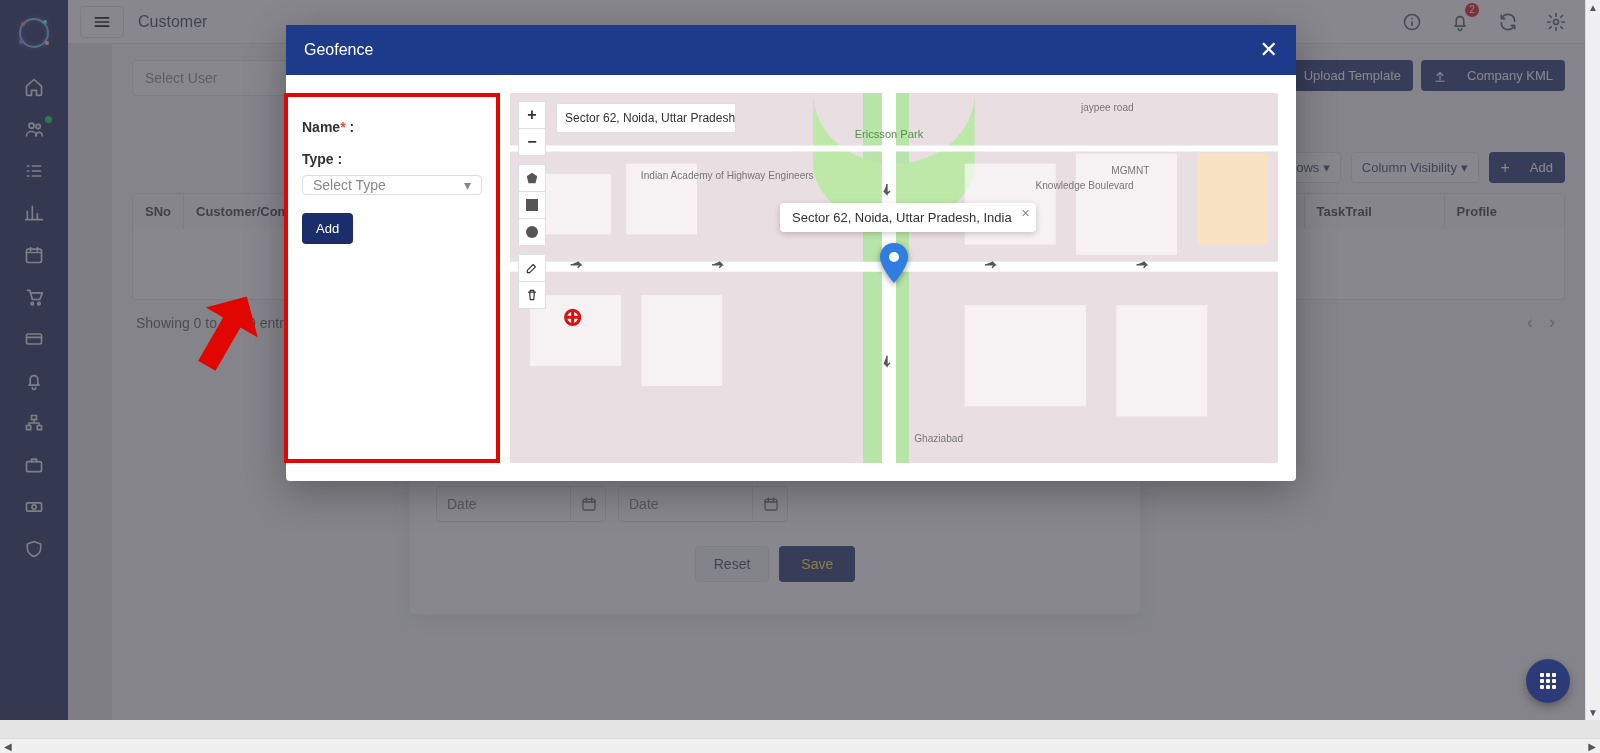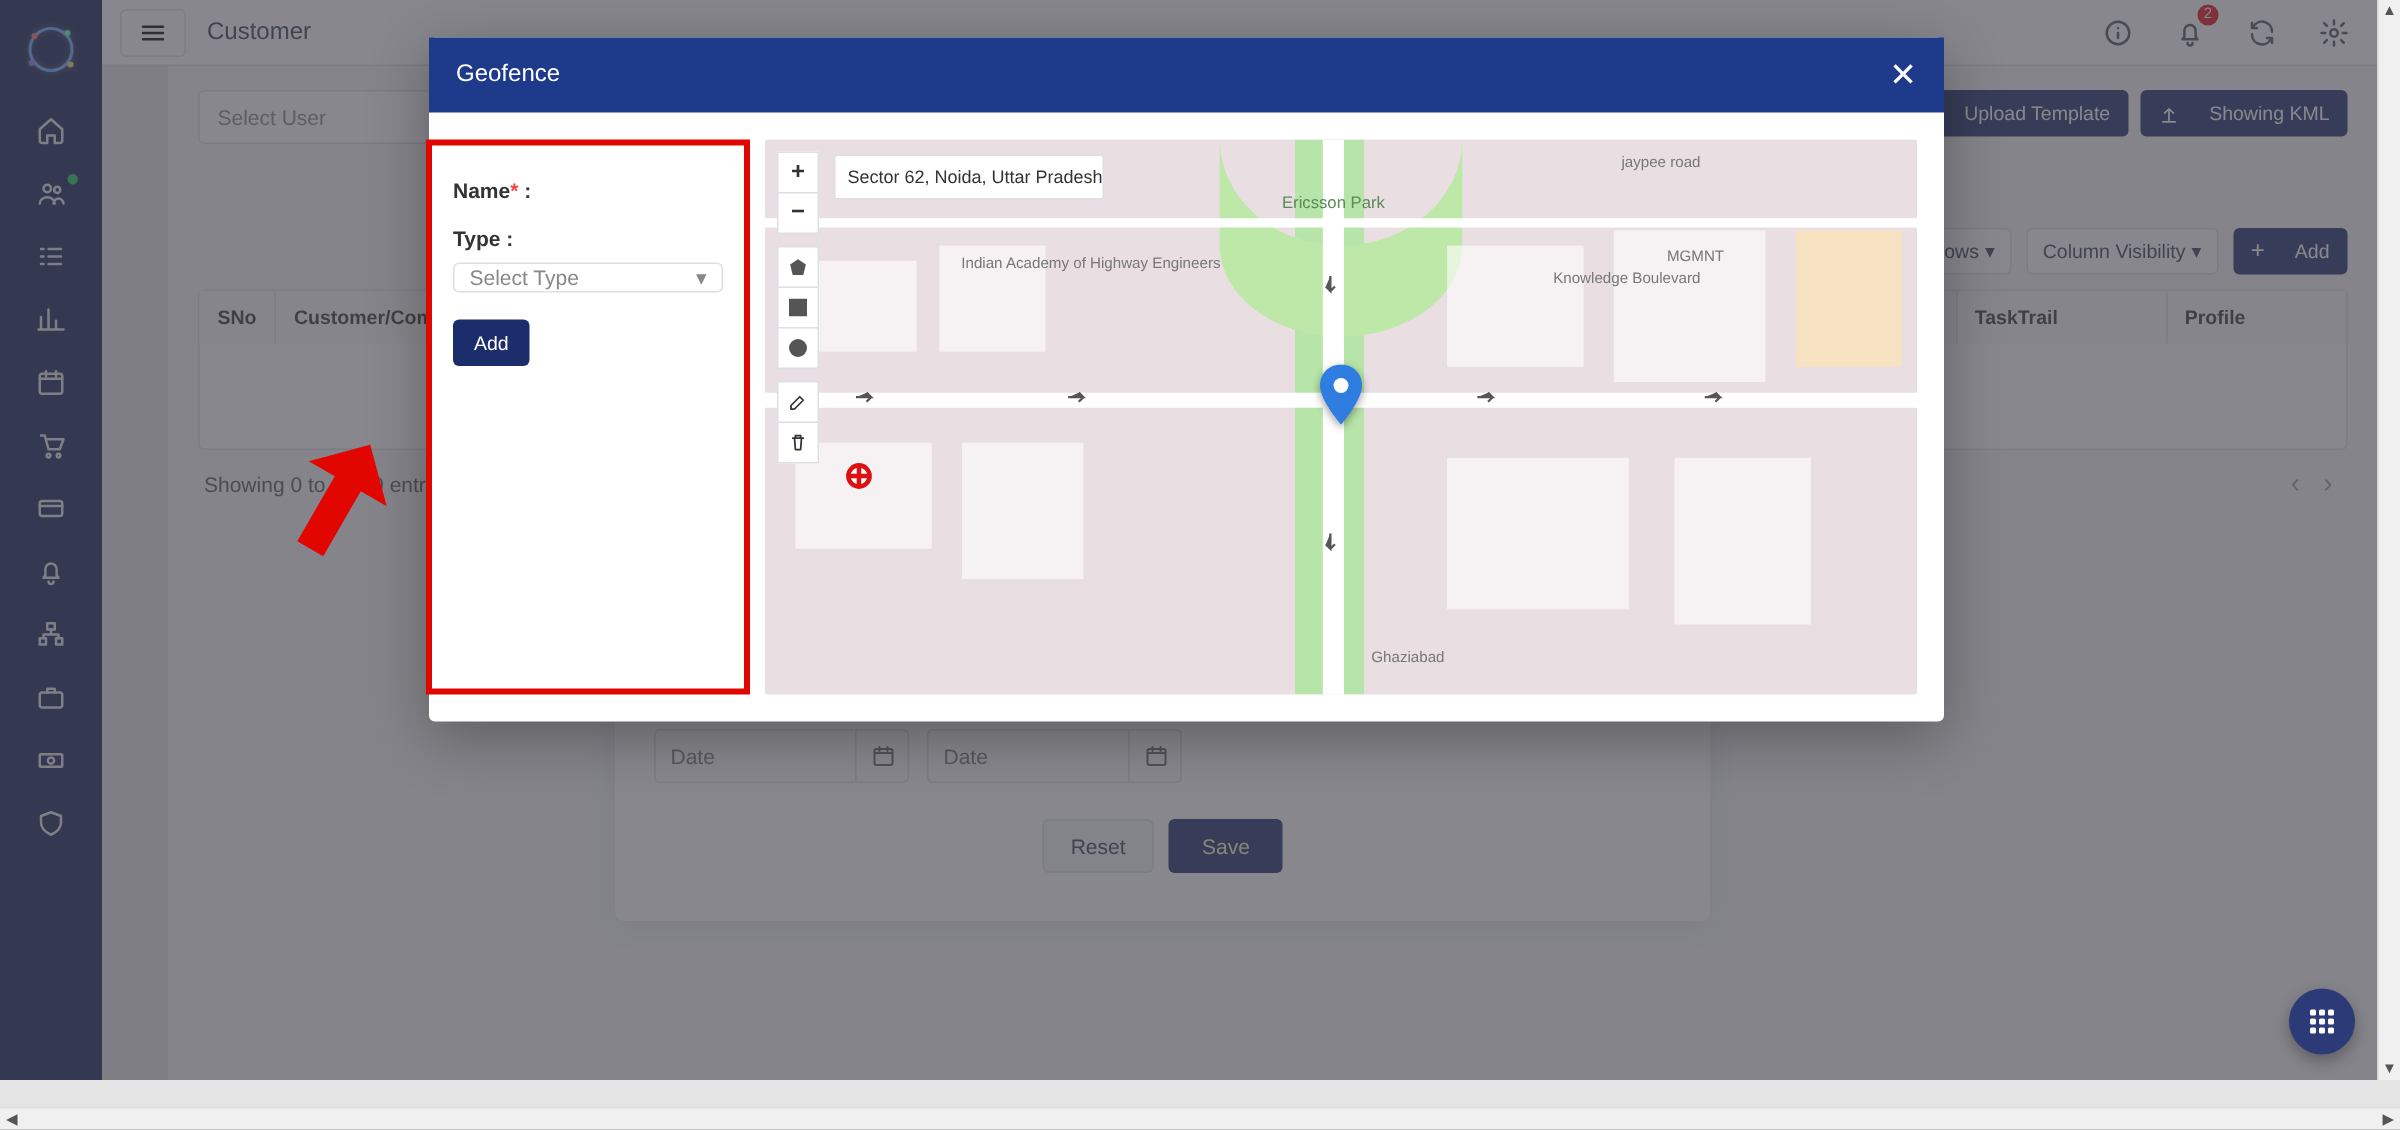--- a/index.html
+++ b/index.html
@@ -94,21 +94,21 @@
   .red-arrow{position:absolute;top:288px;left:180px;pointer-events:none;}
 
   
   .bg-card{position:absolute;top:460px;left:410px;width:730px;background:#fff;border-radius:6px;padding:26px 26px 32px;box-shadow:0 4px 20px rgba(0,0,0,0.08);}
   .date-row{display:flex;gap:12px;}
   .date-in{flex:0 0 170px;position:relative;}
   .date-in input{width:100%;height:36px;border:1px solid var(--line);border-radius:4px;padding:0 36px 0 10px;font-size:14px;color:#888;}
   .date-in .cal-ic{position:absolute;right:0;top:0;width:36px;height:36px;display:flex;align-items:center;justify-content:center;border-left:1px solid var(--line);color:#666;}
   .card-actions{display:flex;justify-content:center;gap:10px;margin-top:24px;}
   .btn-gray{background:#f3f4f6;border:1px solid var(--line);color:#374151;border-radius:4px;padding:9px 18px;font-size:14px;}
-  .btn-save{background:var(--btn);color:#fef9c3;border:none;border-radius:4px;padding:9px 22px;font-size:14px;}
+  .btn-save{background:var(--btn);color:#fde047;border:none;border-radius:4px;padding:9px 22px;font-size:14px;}
 
   .fab{position:absolute;right:30px;bottom:50px;width:44px;height:44px;border-radius:50%;background:#2d3a78;display:flex;align-items:center;justify-content:center;box-shadow:0 4px 10px rgba(0,0,0,0.3);}
   .fab-grid{width:16px;height:16px;display:grid;grid-template-columns:repeat(3,1fr);grid-template-rows:repeat(3,1fr);gap:2px;}
   .fab-grid span{background:#fff;border-radius:1px;}
 
   
   .ic{width:20px;height:20px;}
   .ic *{stroke:currentColor;stroke-width:2;fill:none;stroke-linecap:round;stroke-linejoin:round;}
 </style>
 </head>
@@ -246,21 +246,21 @@
         <button class="btn-navy">
             <svg class="ic" style="width:14px;height:14px" viewBox="0 0 24 24">
               <path d="M12 19V6M7 11l5-5 5 5M5 21h14" stroke="#fff"></path>
             </svg>
             <span>Upload Template</span>
           </button>
         <button class="btn-navy">
             <svg class="ic" style="width:14px;height:14px" viewBox="0 0 24 24">
               <path d="M12 19V6M7 11l5-5 5 5M5 21h14" stroke="#fff"></path>
             </svg>
-            <span>Showing KML</span>
+            <span>Company KML</span>
           </button>
       </div>
 
       <div class="row2">
         <button class="btn-outline">
             <span>No of Rows</span>
             <span>▾</span>
           </button>
         <button class="btn-outline">
             <span>Column Visibility</span>
@@ -413,20 +413,24 @@
             </div>
           <div class="map-tool">
               <svg class="ic" style="width:14px;height:14px" viewBox="0 0 24 24">
                 <path d="M6 7h12M9 7V4h6v3M8 7l1 13h6l1-13"></path>
               </svg>
             </div>
         </div>
 
         <div class="map-search">Sector 62, Noida, Uttar Pradesh, I</div>
 
+        <div class="tooltip">
+          <span>Sector 62, Noida, Uttar Pradesh, India</span>
+          <span class="x">×</span>
+        </div>
 
         <div class="pin">
           <svg width="28" height="40" viewBox="0 0 28 40">
               <path d="M14 0C6 0 0 6 0 14c0 10 14 26 14 26s14-16 14-26C28 6 22 0 14 0z" fill="#2f7de1"></path>
               <circle cx="14" cy="14" r="5" fill="#fff"></circle>
             </svg>
         </div>
       </div>
     </div>
   </div>

